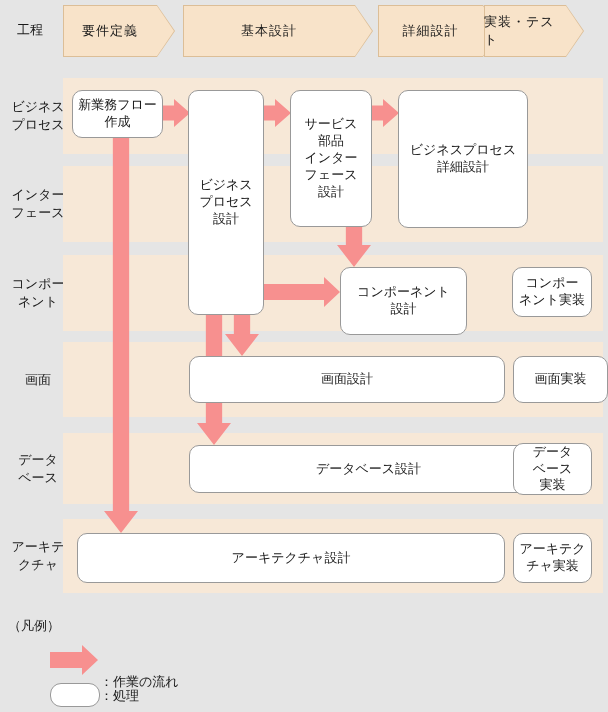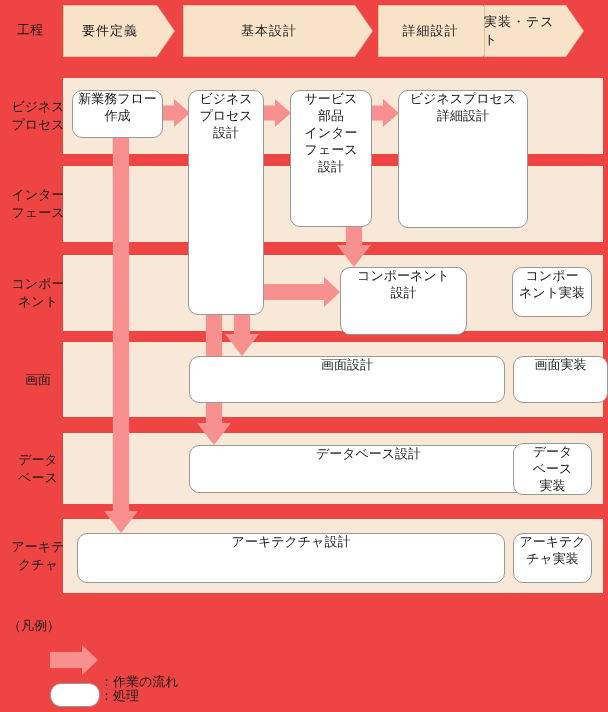--- a/index.html
+++ b/index.html
@@ -5,40 +5,40 @@
   :root{
     --arrow-pink:#F7908F;
     --band-peach:#F7E8D7;
     --stage-fill:#F8E3C9;
     --stage-border:#DCBE97;
     --box-border:#999999;
     --text:#1A1A1A;
   }
   *{margin:0;padding:0;box-sizing:border-box;}
   body{background:#ffffff;font-family:"Liberation Sans","DejaVu Sans",sans-serif;color:var(--text);}
-  .canvas{position:relative;width:608px;height:712px;background:#ef4444;overflow:hidden;text-decoration:underline;}
+  .canvas{position:relative;width:608px;height:712px;background:#e5e5e5;overflow:hidden;text-decoration:underline;}
 
   .band{position:absolute;left:63px;width:540px;background:var(--band-peach);}
 
   .rowlabel{position:absolute;left:0;width:76px;text-align:center;font-size:13px;line-height:1.4;white-space:pre-line;}
 
   .chev{position:absolute;top:5px;height:52px;background:var(--stage-border);
         clip-path:polygon(0 0,calc(100% - 18px) 0,100% 50%,calc(100% - 18px) 100%,0 100%);}
   .chev-inner{position:absolute;inset:1px;background:var(--stage-fill);
         clip-path:polygon(0 0,calc(100% - 17px) 0,100% 50%,calc(100% - 17px) 100%,0 100%);}
   .chev-label{position:absolute;inset:0;padding-right:18px;display:flex;align-items:center;justify-content:center;
         font-size:13px;letter-spacing:1px;}
 
   .arrow-r{position:absolute;background:var(--arrow-pink);
         clip-path:polygon(0 23%,calc(100% - 16px) 23%,calc(100% - 16px) 0,100% 50%,calc(100% - 16px) 100%,calc(100% - 16px) 77%,0 77%);}
   .arrow-d{position:absolute;background:var(--arrow-pink);
         clip-path:polygon(26% 0,74% 0,74% calc(100% - 22px),100% calc(100% - 22px),50% 100%,0 calc(100% - 22px),26% calc(100% - 22px));}
 
   .pbox{position:absolute;background:#ffffff;border:1px solid var(--box-border);border-radius:10px;
-        display:flex;align-items:flex-start;justify-content:center;z-index:3;}
+        display:flex;align-items:center;justify-content:center;z-index:3;}
   .pbox span{display:block;text-align:center;font-size:13px;line-height:1.3;white-space:pre-line;}
 
   .z-arrow{z-index:2;}
   .z-band{z-index:1;}
 
   .text{position:absolute;font-size:13px;line-height:1.4;}
   .legend-box{position:absolute;background:#ffffff;border:1px solid var(--box-border);border-radius:11px;}
 </style>
 </head>
 <body>

